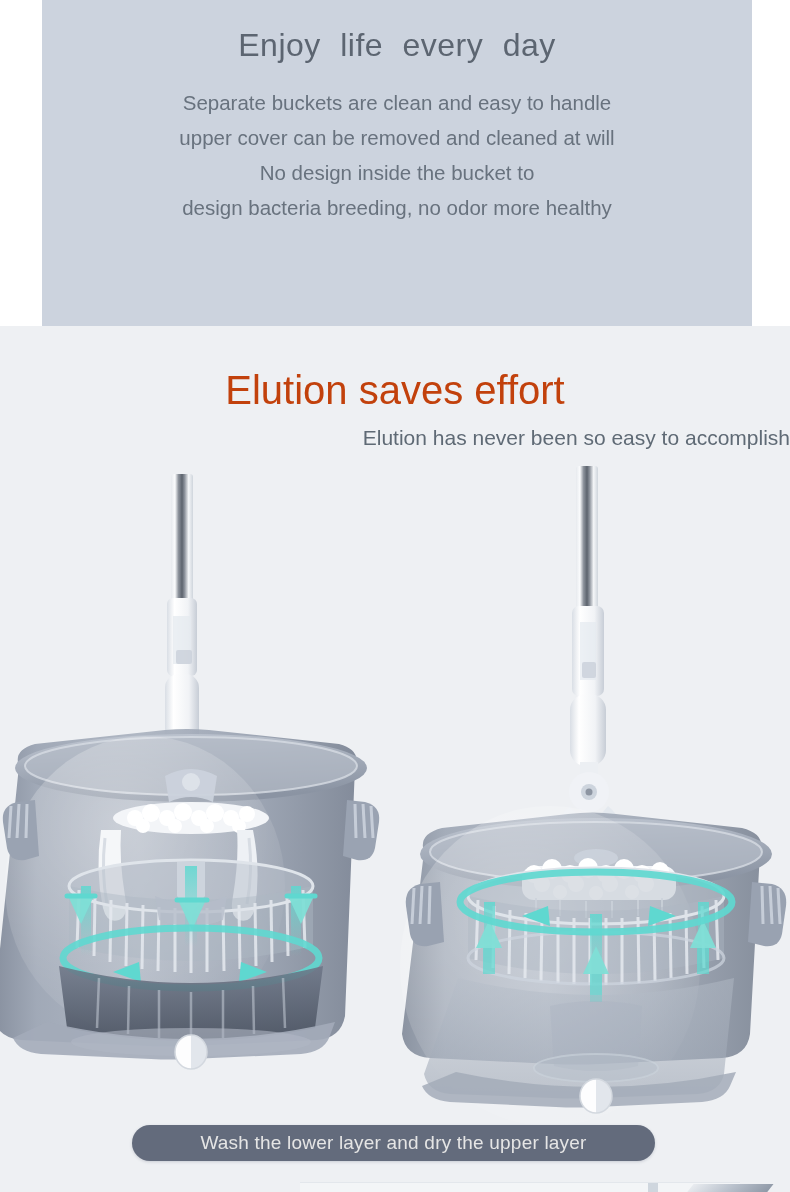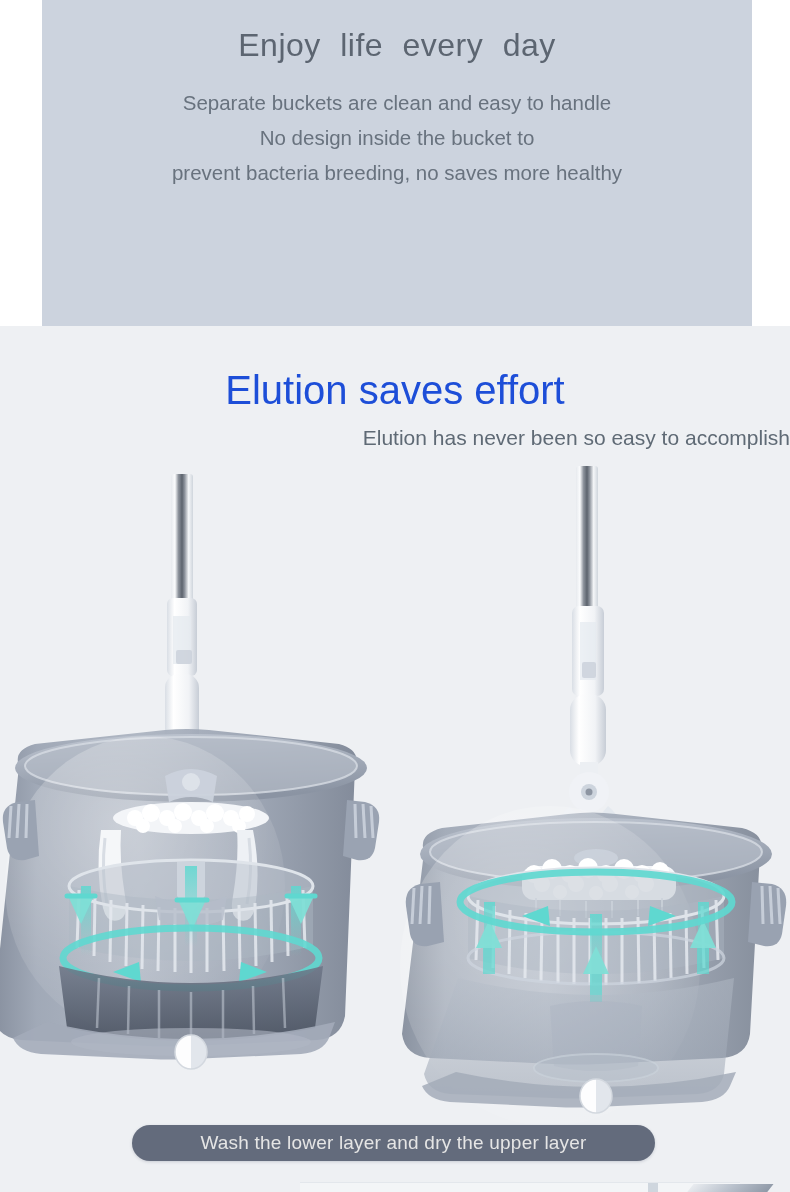--- a/index.html
+++ b/index.html
@@ -48,21 +48,21 @@
   .section-elution{
     position:absolute;left:0;top:326px;width:790px;height:866px;
     background:#eef0f3;
     overflow:hidden;
   }
   .elution-title{
     position:absolute;left:0;top:42px;width:790px;
     text-align:center;
     font-size:40px;
     font-weight:400;
-    color:#1d4ed8;
+    color:#c2410c;
     line-height:1.1;
   }
   .elution-sub{
     position:absolute;left:0;top:100px;width:790px;
     text-align:right;
     font-size:21px;
     font-weight:400;
     color:#5f6a75;
   }
 
@@ -114,22 +114,23 @@
 </head>
 <body>
 
 <div class="page">
 
   <section class="section-intro">
     <div class="intro-panel">
       <div class="intro-title">Enjoy  life  every  day</div>
       <div class="intro-lines">
         <div class="intro-line">Separate buckets are clean and easy to handle</div>
+        <div class="intro-line">upper cover can be removed and cleaned at will</div>
         <div class="intro-line">No design inside the bucket to</div>
-        <div class="intro-line">prevent bacteria breeding, no saves more healthy</div>
+        <div class="intro-line">design bacteria breeding, no odor more healthy</div>
       </div>
     </div>
   </section>
 
   <section class="section-elution">
     <div class="elution-title">Elution saves effort</div>
     <div class="elution-sub">Elution has never been so easy to accomplish</div>
 
     <div class="stage">
 

